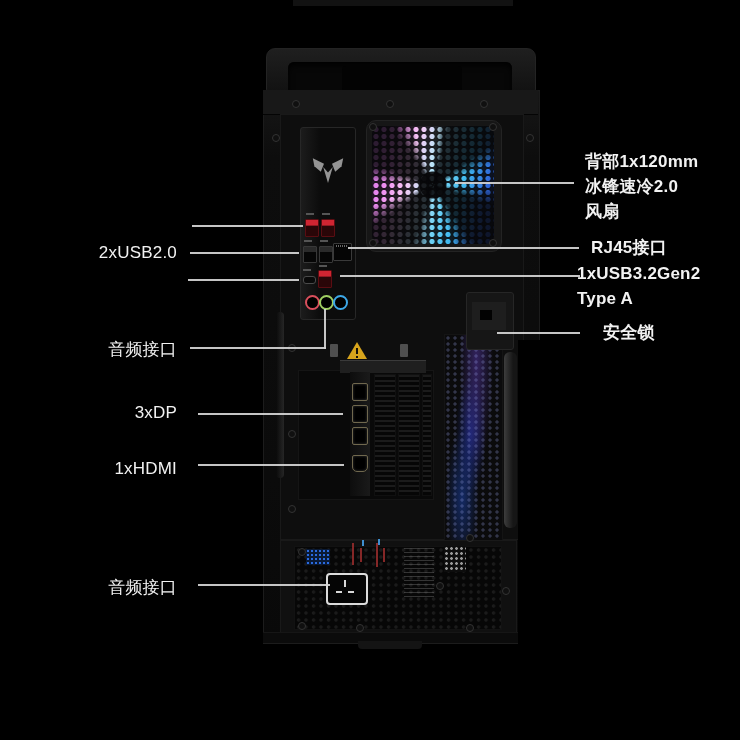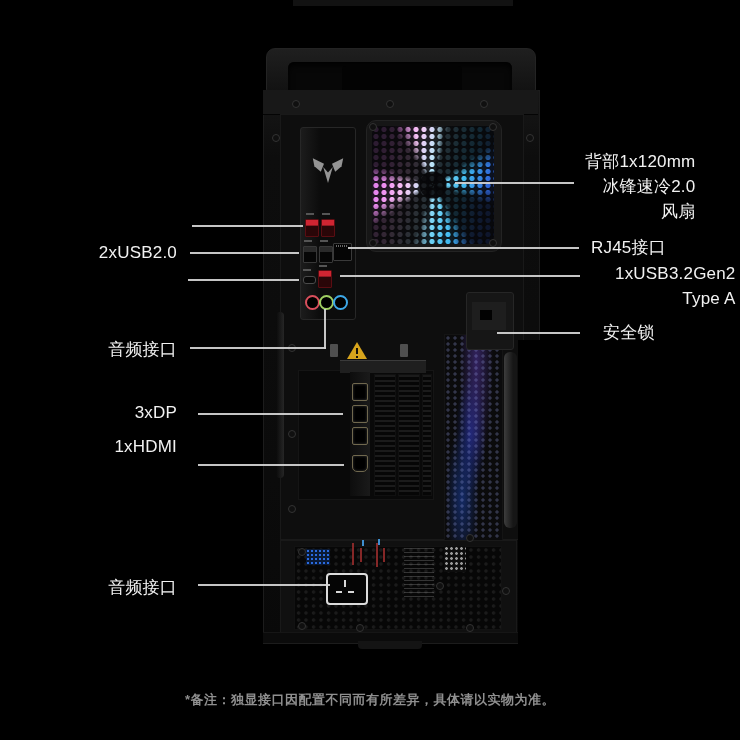--- a/index.html
+++ b/index.html
@@ -2,21 +2,21 @@
 <html><head>
 <meta charset="utf-8">
 <style>
   html,body{margin:0;padding:0;background:#000;}
   #stage{position:relative;width:740px;height:740px;background:#000;overflow:hidden;
          font-family:"Liberation Sans","DejaVu Sans",sans-serif;}
   
   .callout{position:absolute;color:#f2f2f2;font-size:17px;line-height:25px;
            white-space:pre-line;letter-spacing:.2px;}
   .cl{right:563px;text-align:right;}
-  .cr{text-align:right;}
+  .cr{text-align:left;font-weight:bold;}
   .lead{position:absolute;height:2px;background:#d6d6d6;opacity:.92;}
   .lead.v{width:2px;height:auto;}
   .footnote{position:absolute;left:0;right:0;top:691px;text-align:center;
             font-size:13px;font-weight:bold;color:#8f8f8f;letter-spacing:.5px;}
   
   .part{position:absolute;}
   .top-strip{left:293px;top:0;width:220px;height:6px;background:#121212;}
   .handle{left:266px;top:48px;width:268px;height:48px;border-radius:9px;
           background:linear-gradient(180deg,#1f1f1f,#101010);border:1px solid #232323;}
   .handle-recess{left:288px;top:62px;width:224px;height:33px;border-radius:6px;
@@ -218,25 +218,24 @@
   <div class="lead" style="left:198px;top:464px;width:146px"></div>
   <div class="lead" style="left:198px;top:584px;width:132px"></div>
   <div class="lead" style="left:455px;top:182px;width:119px"></div>
   <div class="lead" style="left:348px;top:247px;width:231px"></div>
   <div class="lead" style="left:340px;top:275px;width:240px"></div>
   <div class="lead" style="left:497px;top:332px;width:83px"></div>
 
   <div class="callout cl" style="top:240px">2xUSB2.0</div>
   <div class="callout cl" style="top:337px">音频接口</div>
   <div class="callout cl" style="top:400px">3xDP</div>
-  <div class="callout cl" style="top:434px">1xHDMI</div>
+  <div class="callout cl" style="top:456px">1xHDMI</div>
   <div class="callout cl" style="top:575px">音频接口</div>
 
   <div class="callout cr" style="left:585px;top:149px">背部1x120mm
 冰锋速冷2.0
 风扇</div>
   <div class="callout cr" style="left:591px;top:235px">RJ45接口</div>
-  <div class="callout cr" style="left:615px;top:261px">1xUSB3.2Gen2
+  <div class="callout cr" style="left:577px;top:261px">1xUSB3.2Gen2
 Type A</div>
   <div class="callout cr" style="left:603px;top:320px">安全锁</div>
 
-  <div class="footnote">*备注：独显接口因配置不同而有所差异，具体请以实物为准。</div>
 </div>
 
 </body></html>

